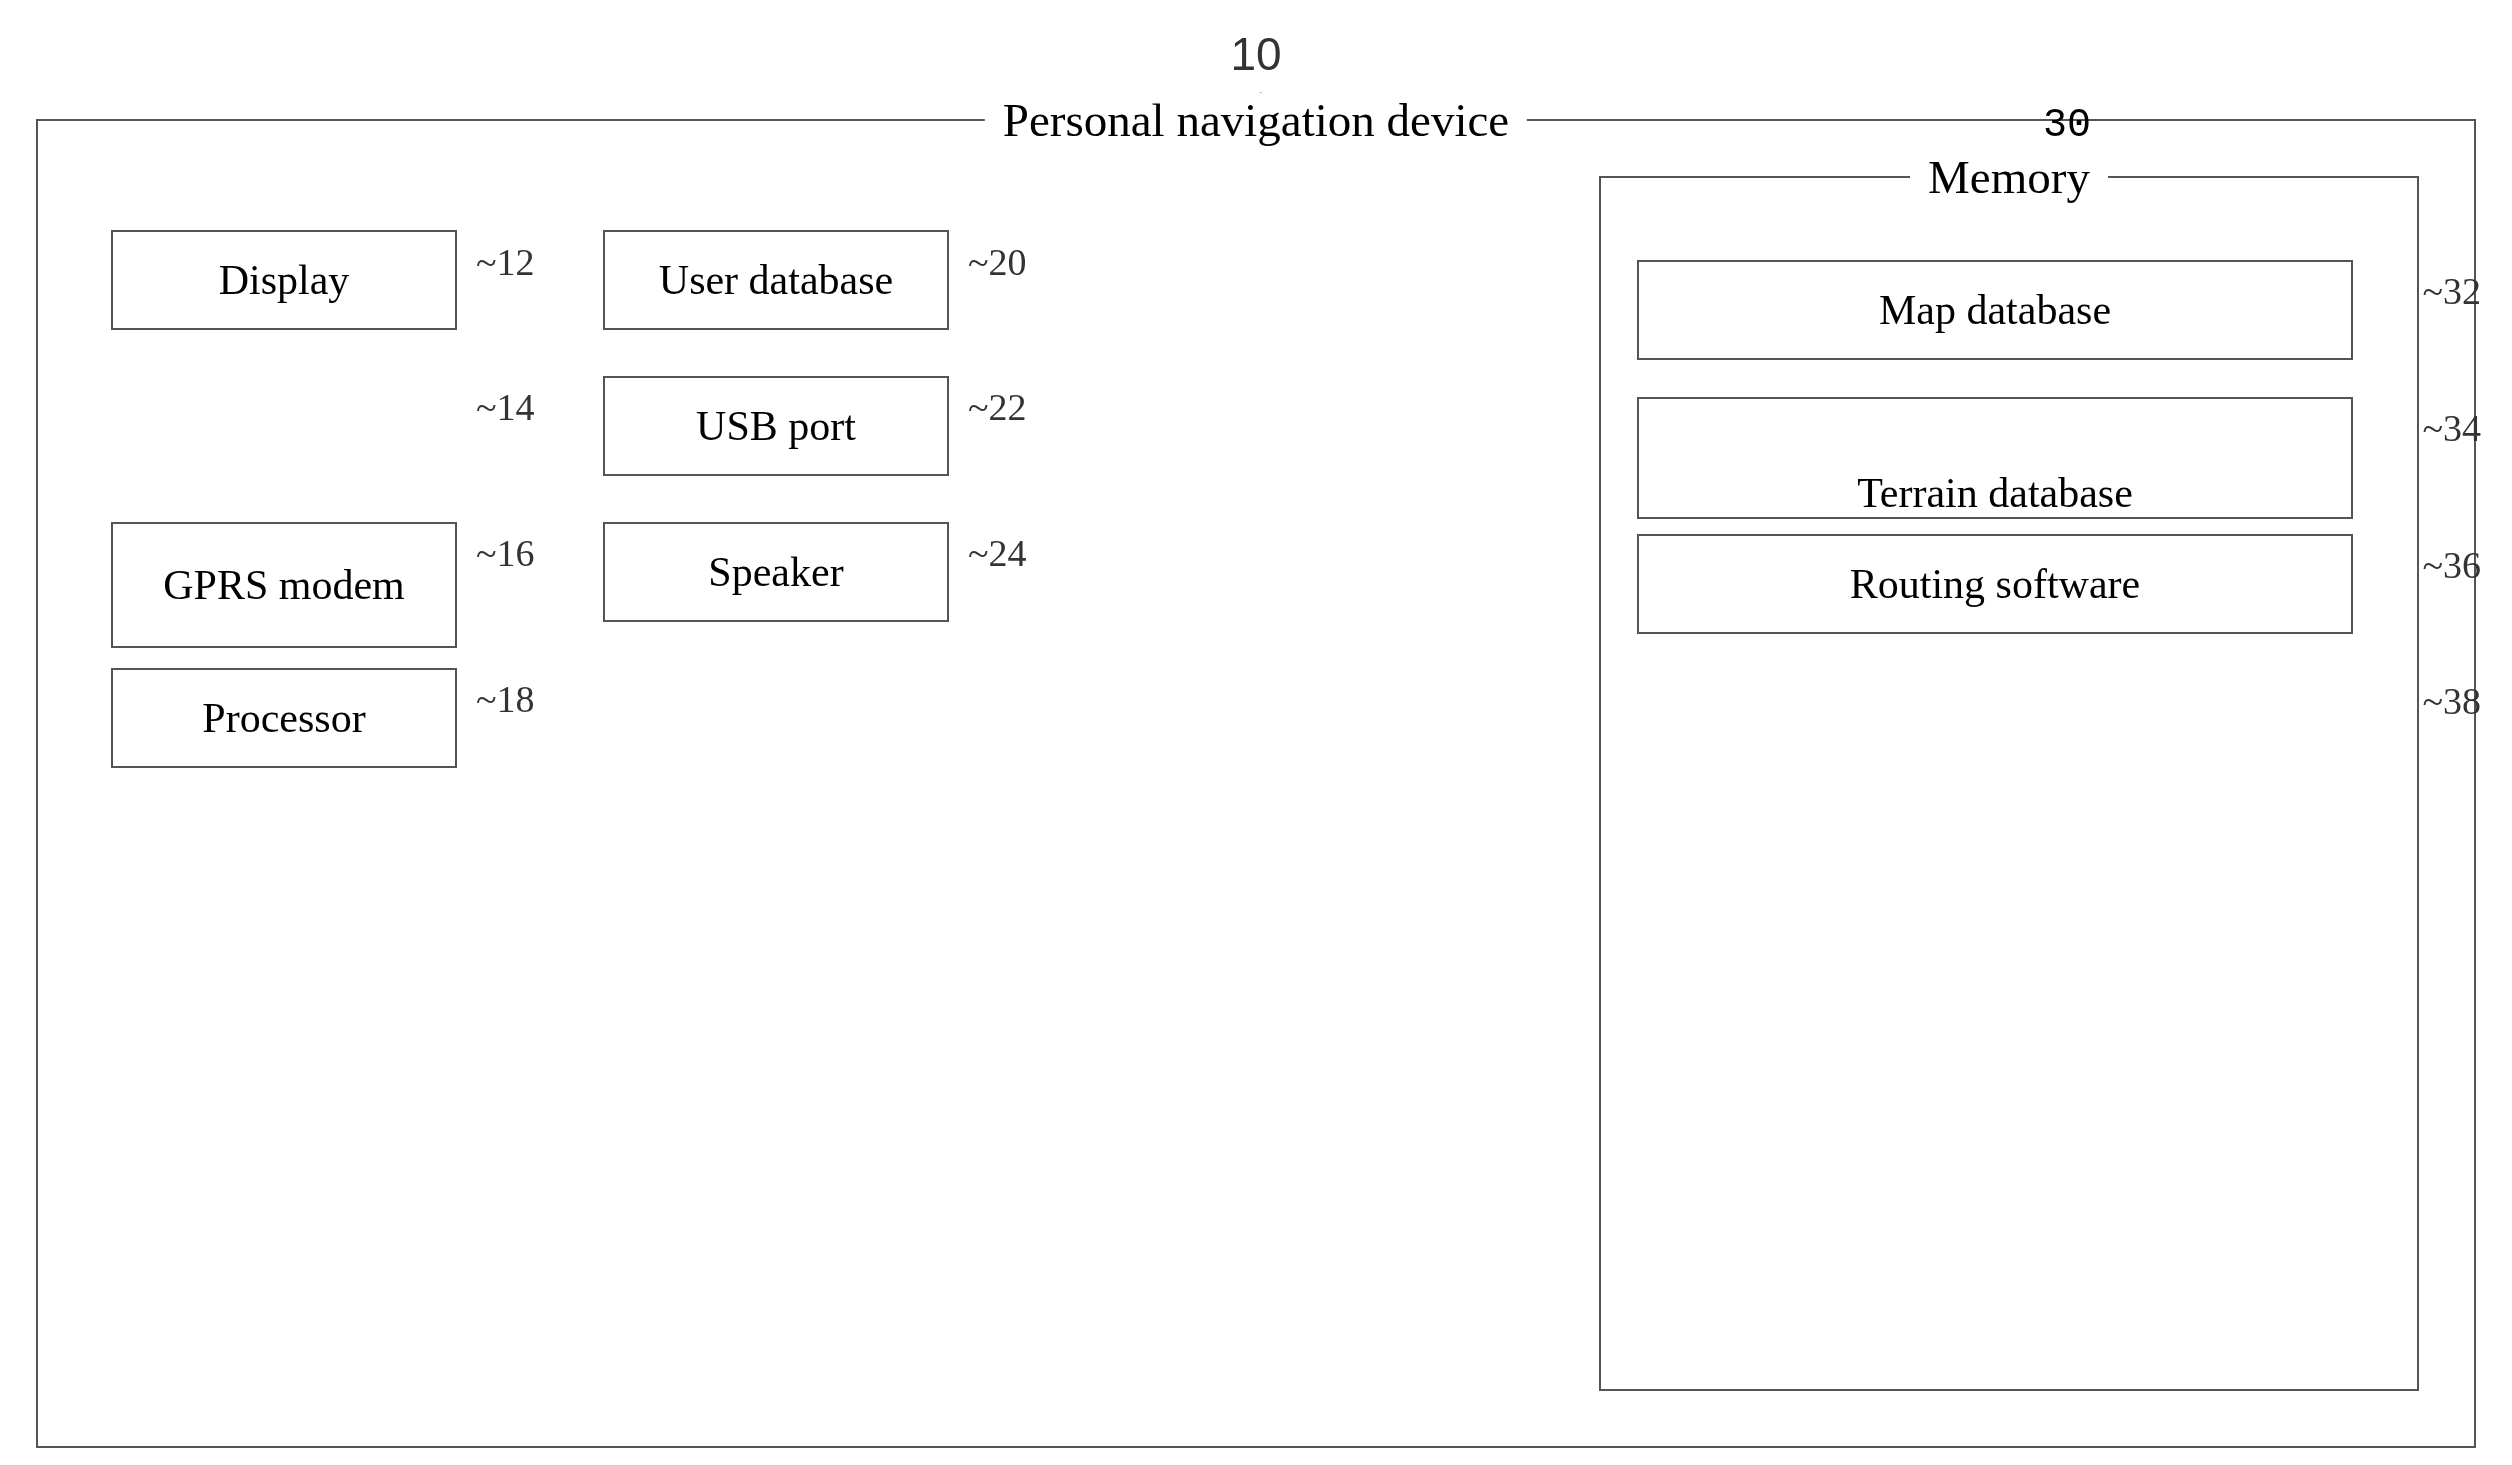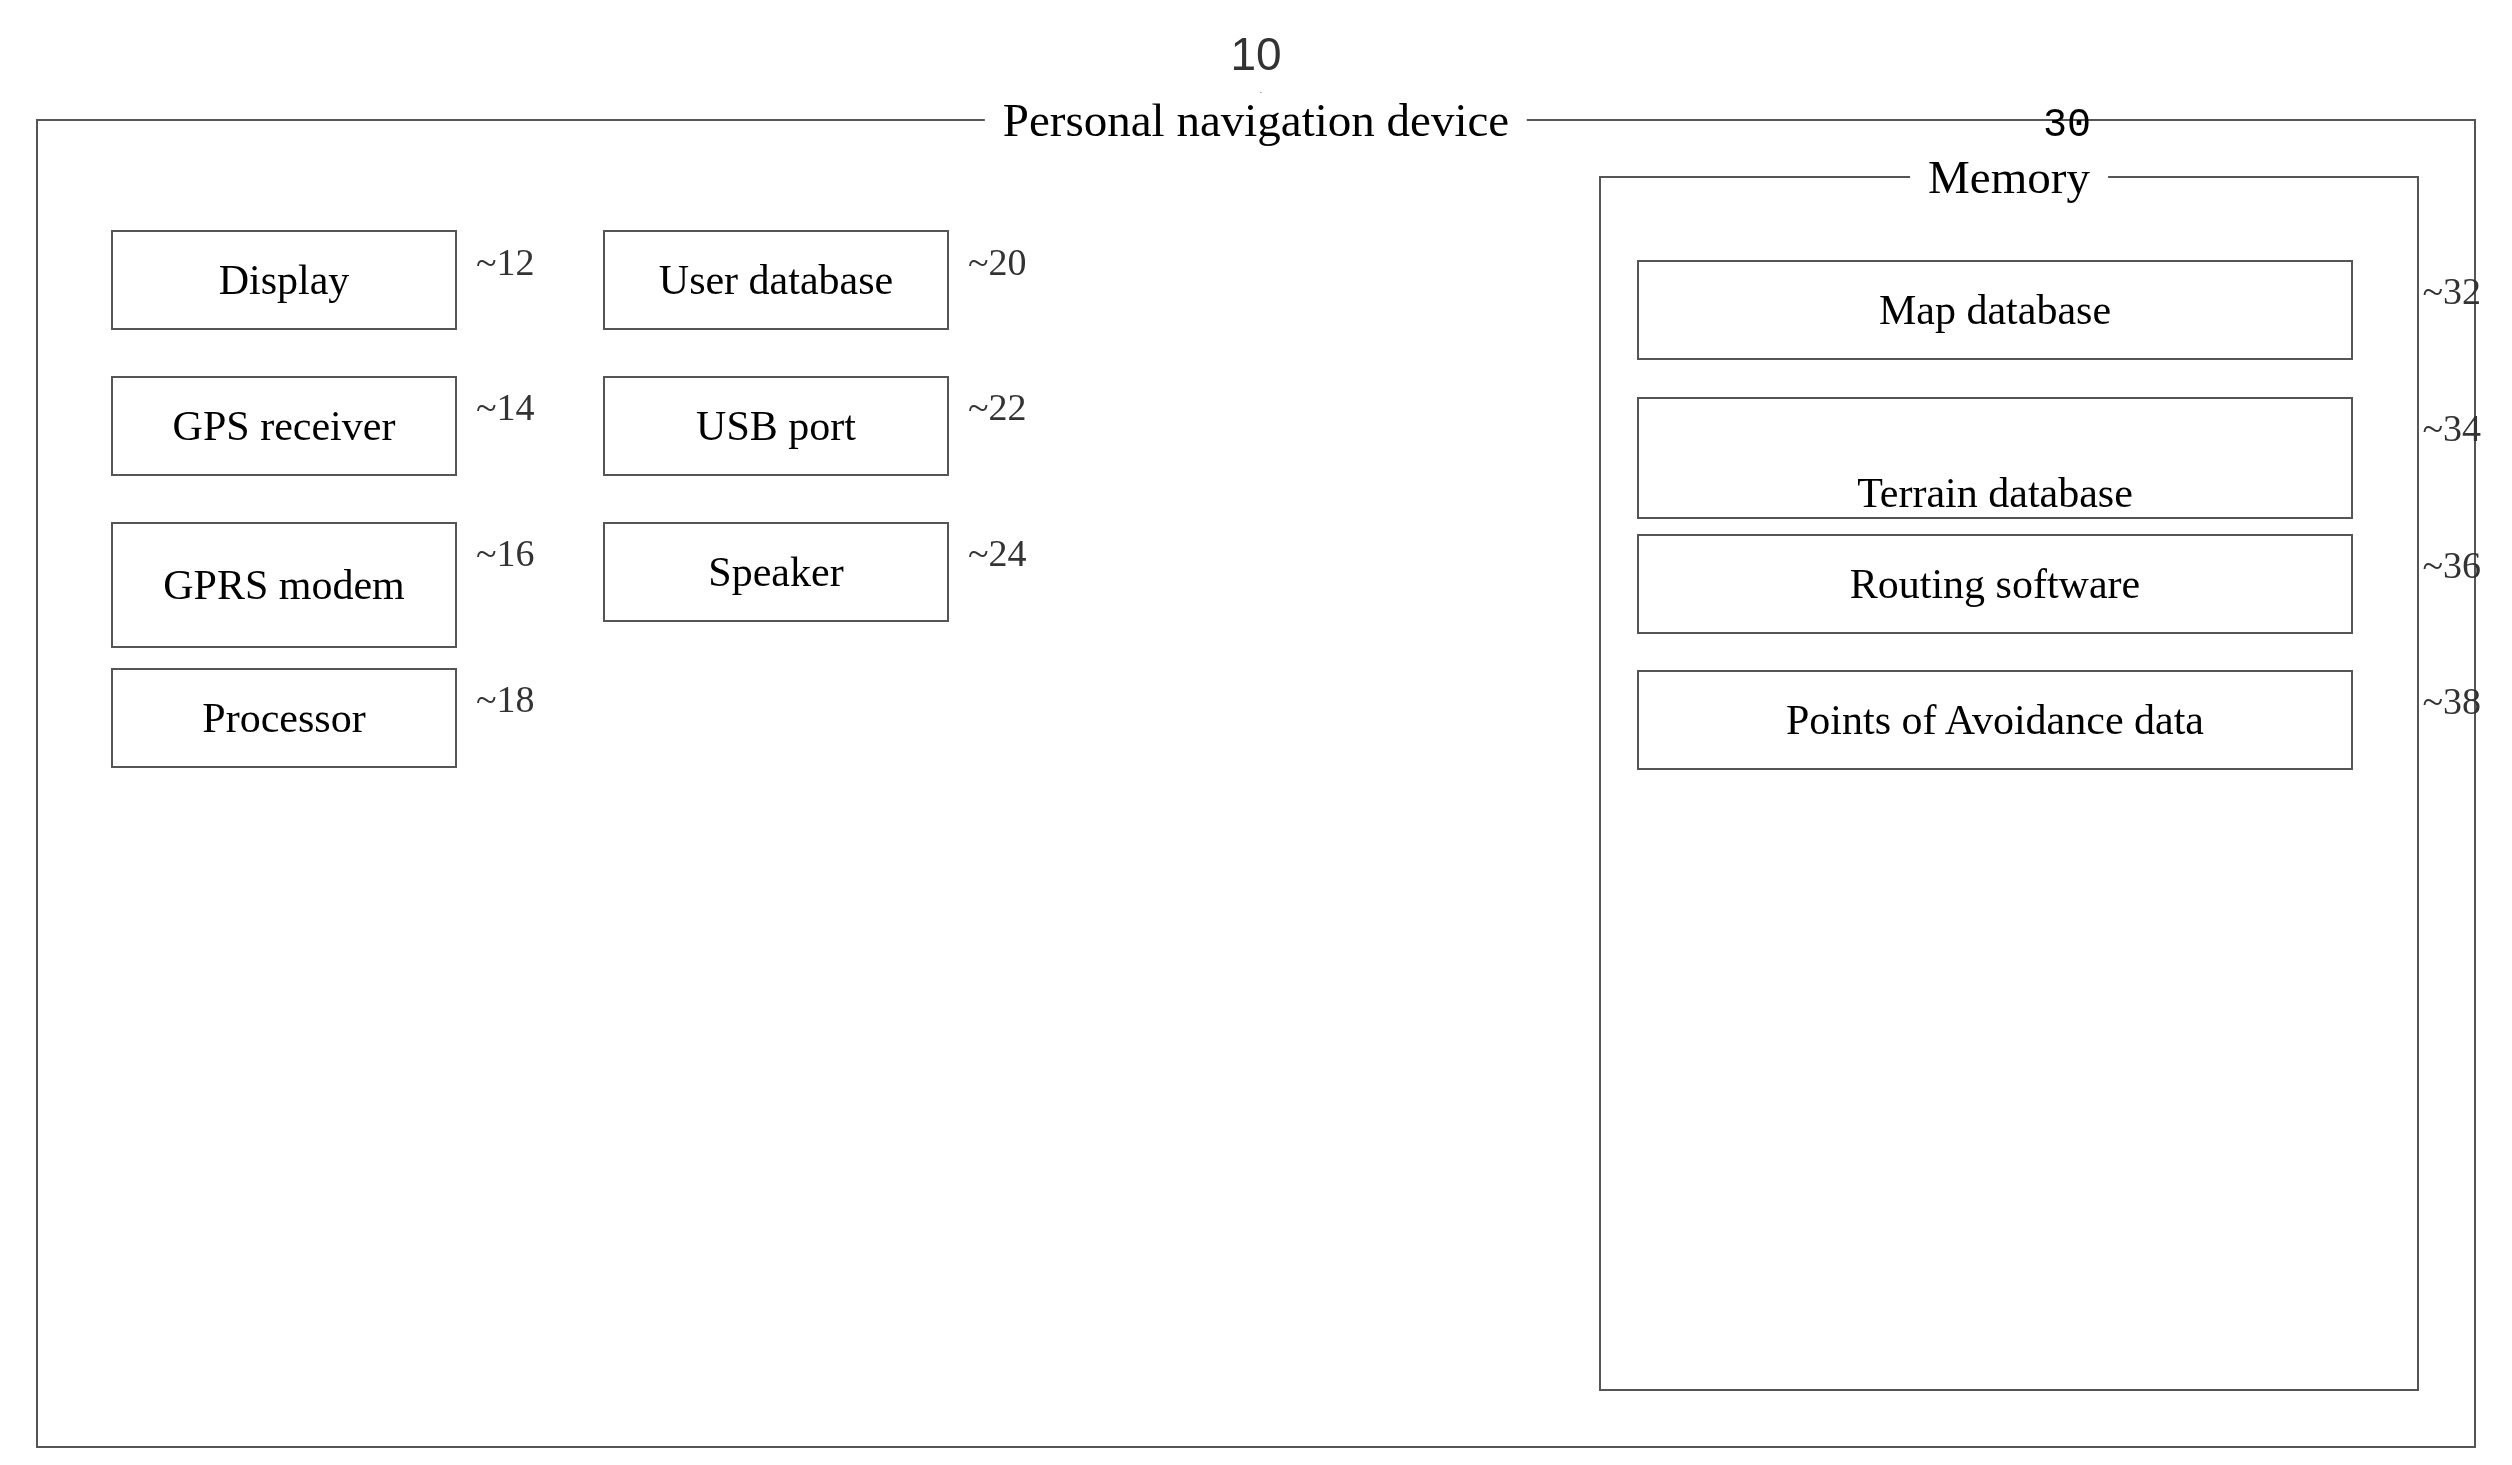--- a/index.html
+++ b/index.html
@@ -181,23 +181,20 @@
   <div style="position:absolute; top:-18px; right:383px; font-size:40px; font-family:Liberation Mono, monospace;">30</div>
   <div style="position:absolute; top:27px; right:401px; font-size:40px; font-family:'Times New Roman',serif;">(</div>
 
   <div class="comp-box" id="display-box">
     <span>Display</span>
   </div>
   <div class="comp-ref" id="display-ref">
     ~<span>12</span>
   </div>
 
-  <div class="comp-box" id="gps-box">
-    <span>GPS receiver</span>
-  </div>
   <div class="comp-ref" id="gps-ref">
     ~<span>14</span>
   </div>
 
   <div class="comp-box" id="gprs-box">
     <span>GPRS modem</span>
   </div>
   <div class="comp-ref" id="gprs-ref">
     ~<span>16</span>
   </div>
@@ -247,21 +244,18 @@
       ~<span>34</span>
     </div>
 
     <div class="comp-box" id="routing-box">
       <span>Routing software</span>
     </div>
     <div class="comp-ref" id="routing-ref">
       ~<span>36</span>
     </div>
 
-    <div class="comp-box" id="avoidance-box">
-      <span>Points of Avoidance data</span>
-    </div>
     <div class="comp-ref" id="avoidance-ref">
       ~<span>38</span>
     </div>
   </div>
 </div>
 
 
 </body></html>

